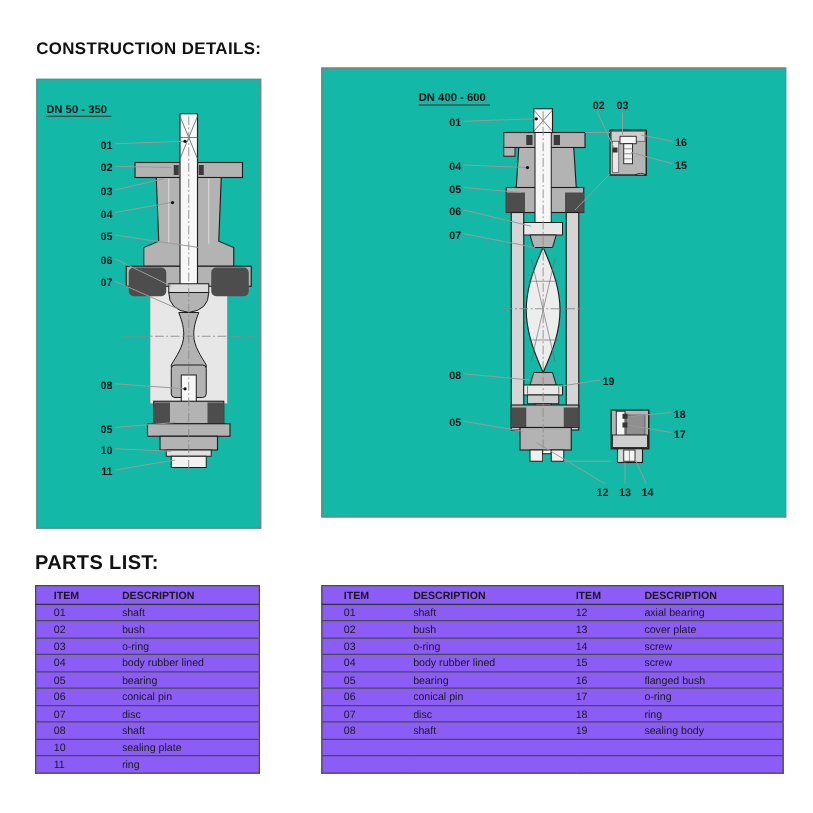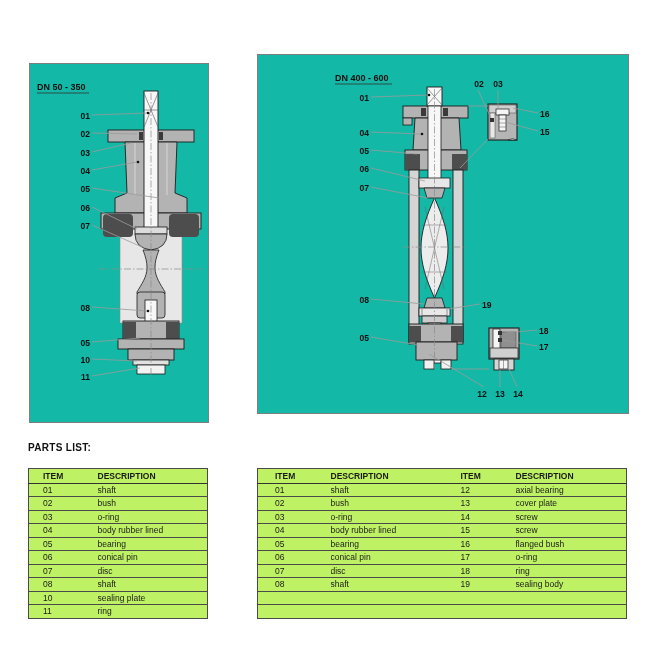--- a/index.html
+++ b/index.html
@@ -1,45 +1,46 @@
 <!DOCTYPE html>
 <html><head>
 <meta charset="utf-8">
 <style>
   html,body{margin:0;padding:0;background:#ffffff;}
   .page{position:relative;width:650px;height:650px;background:#ffffff;
         font-family:"Liberation Sans",sans-serif;color:#111;overflow:hidden;}
   .main-title{position:absolute;left:29px;top:31px;font-size:13.5px;font-weight:bold;
         letter-spacing:.3px;margin:0;}
-  .parts-title{position:absolute;left:28px;top:442px;font-size:10px;font-weight:bold;
+  .parts-title{position:absolute;left:28px;top:442px;font-size:16px;font-weight:bold;
         letter-spacing:.3px;margin:0;}
   .panel{position:absolute;border:1px solid #7f7f7f;background:#14b8a6;}
   .panel.left{left:29px;top:63px;width:178px;height:358px;}
   .panel.right{left:257px;top:54px;width:370px;height:358px;}
   .panel svg{display:block;}
   .parts-table{position:absolute;border-collapse:collapse;table-layout:fixed;
-        font-size:8.5px;line-height:10px;color:#1a1a1a;background:#bef264;}
+        font-size:8.5px;line-height:10px;color:#1a1a1a;background:#8b5cf6;}
   .parts-table.left{left:28px;top:468px;width:179px;}
   .parts-table.right{left:257px;top:468px;width:369px;}
   .parts-table th,.parts-table td{border-top:1px solid #4a4a4a;padding:0;margin:0;
         text-align:left;font-weight:normal;height:13.5px;box-sizing:border-box;
         overflow:hidden;white-space:nowrap;}
   .parts-table th{font-weight:bold;height:14.5px;border-bottom:1.6px solid #333;}
   .parts-table{border:1.4px solid #4a4a4a;}
   .parts-table .c-item1{padding-left:14px;}
   .parts-table.right .c-item1{padding-left:17px;}
   svg text{font-family:"Liberation Sans",sans-serif;}
   .callout{font-size:8.6px;font-weight:bold;fill:#111;}
   .dn-label{font-size:9px;font-weight:bold;fill:#111;}
 </style>
 </head>
 <body>
 
 <div class="page">
 
+  <h1 class="main-title">CONSTRUCTION DETAILS:</h1>
 
   <div class="panel left">
     <svg width="178" height="358" viewBox="29 63 178 358">
       <g>
         <text class="dn-label" x="36" y="89">DN 50 - 350</text>
         <line x1="36" y1="92" x2="88" y2="92" stroke="#333" stroke-width="0.8"></line>
       </g>
 
       <g>
         <rect x="119" y="222" width="62" height="100" fill="#e7e7e7" stroke="#8c8c8c" stroke-width="0.6"></rect>

